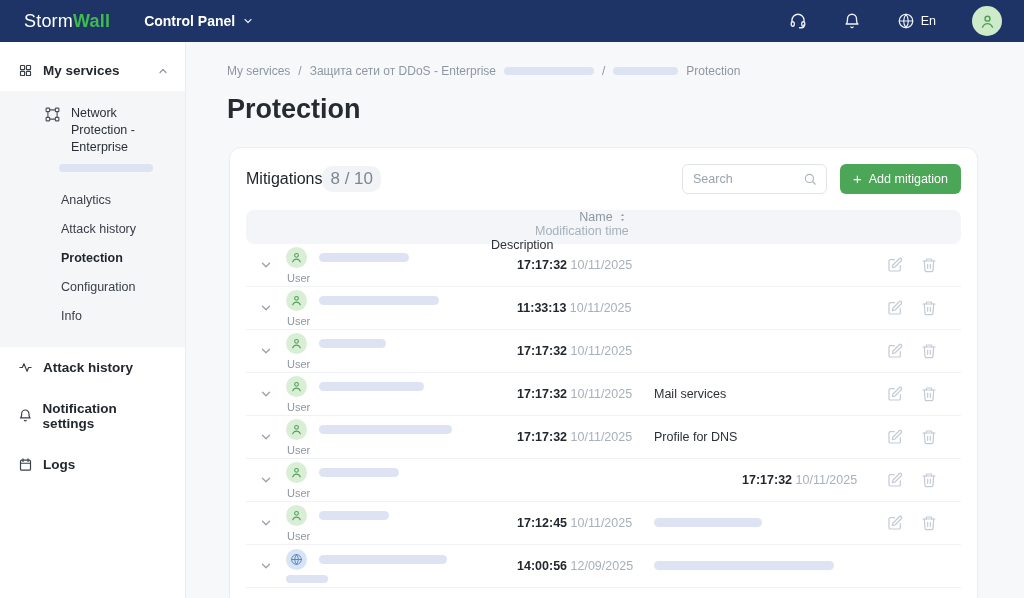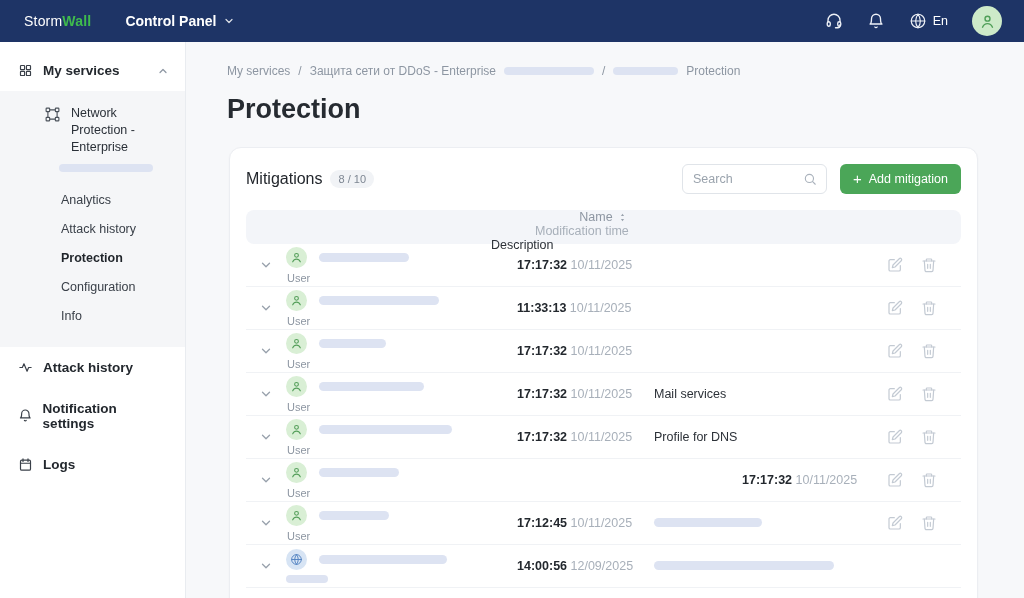--- a/index.html
+++ b/index.html
@@ -1,25 +1,25 @@
 <!DOCTYPE html>
 <html><head>
 <meta charset="utf-8">
 <style>
   * { box-sizing: border-box; margin: 0; padding: 0; }
   html,body { width:1024px; height:598px; overflow:hidden; }
   body { font-family:"Liberation Sans", sans-serif; background:#f7f8fa; color:#23282e; }
 
   
   .topbar { height:42px; background:#1e3466; display:flex; align-items:center; padding:0 22px 0 24px; color:#fff; }
-  .logo { font-size:14px; font-weight:500; letter-spacing:.2px; cursor:default; }
+  .logo { font-size:18px; font-weight:500; letter-spacing:.2px; cursor:default; }
   .logo .logo-accent { color:#3fbb4d; font-weight:700; }
   .cp-dropdown { margin-left:34px; display:flex; align-items:center; gap:7px; font-size:14px; font-weight:700; cursor:pointer; }
   .cp-dropdown svg { width:12px; height:12px; opacity:.85; }
-  .topbar-right { margin-left:auto; display:flex; align-items:center; gap:24px;text-align:right; }
+  .topbar-right { margin-left:auto; display:flex; align-items:center; gap:36px;text-align:right; }
   .tb-ic { width:18px; height:18px; color:#eef1f7; cursor:pointer; display:block; }
   .lang { display:flex; align-items:center; gap:6px; font-size:12.5px; cursor:pointer; }
   .avatar-top { width:30px; height:30px; border-radius:50%; background:#cdeac9; color:#4f9f58; display:flex; align-items:center; justify-content:center; cursor:pointer; }
   .avatar-top svg { width:17px; height:17px; }
 
   
   .shell { display:flex; height:556px; }
   .sidebar { width:186px; background:#fff; border-right:1px solid #e9ecf0; padding-top:8px; flex-shrink:0; }
   .ms-head { display:flex; align-items:center; gap:10px; padding:13px 16px 13px 18px; font-size:13.5px; font-weight:700; cursor:pointer; }
   .ms-head .ic { width:15px; height:15px; color:#3a4049; }
@@ -41,21 +41,21 @@
   .breadcrumb { display:flex; align-items:center; gap:8px; font-size:12px; color:#8d96a2; white-space:nowrap; }
   .breadcrumb .link { cursor:pointer; }
   .crumb-skel-1 { width:90px; height:8px; }
   .crumb-skel-2 { width:65px; height:8px; }
   .page-title { margin-top:16px; font-size:27px; font-weight:700; color:#262b31; }
 
   
   .card { margin:22px 46px 0 2px; background:#fff; border:1px solid #eceef2; border-radius:12px; padding:16px; height:470px; box-shadow:0 1px 2px rgba(20,30,60,.04); }
   .card-head { display:flex; align-items:center; margin-bottom:16px; }
   .card-title { font-size:16px; font-weight:400; color:#22262c; }
-  .count-badge { margin-left:8px; font-size:11px; color:#7d8692; background:#f1f3f6; padding:3px 8px; border-radius:10px; }
+  .count-badge { margin-left:0; font-size:17px; color:#7d8692; background:#f1f3f6; padding:3px 8px; border-radius:10px; }
   .search-box { margin-left:auto; width:145px; height:30px; border:1px solid #e0e4e9; border-radius:6px; display:flex; align-items:center; padding:0 9px 0 10px; background:#fff; }
   .search-box input { border:none; outline:none; width:100%; font-size:12.5px; font-family:inherit; color:#0f172a; }
   .search-box input::placeholder { color:#9aa3ad; }
   .search-box svg { width:14px; height:14px; color:#aab2bc; flex-shrink:0; cursor:pointer; }
   .add-btn { margin-left:13px; height:30px; background:#4ba658; border:none; border-radius:6px; color:#fff; font-size:12.5px; font-family:inherit; padding:0 13px; display:flex; align-items:center; gap:7px; cursor:pointer; }
   .add-btn .plus { font-size:15px; line-height:1; margin-top:-1px; }
 
   
   .thead { display:flex; align-items:center; height:34px; background:#f3f5f9; border-radius:8px; font-size:12.5px; color:#8d96a2;flex-direction:column; }
   .c-chev { width:40px; display:flex; justify-content:center; flex-shrink:0; }

